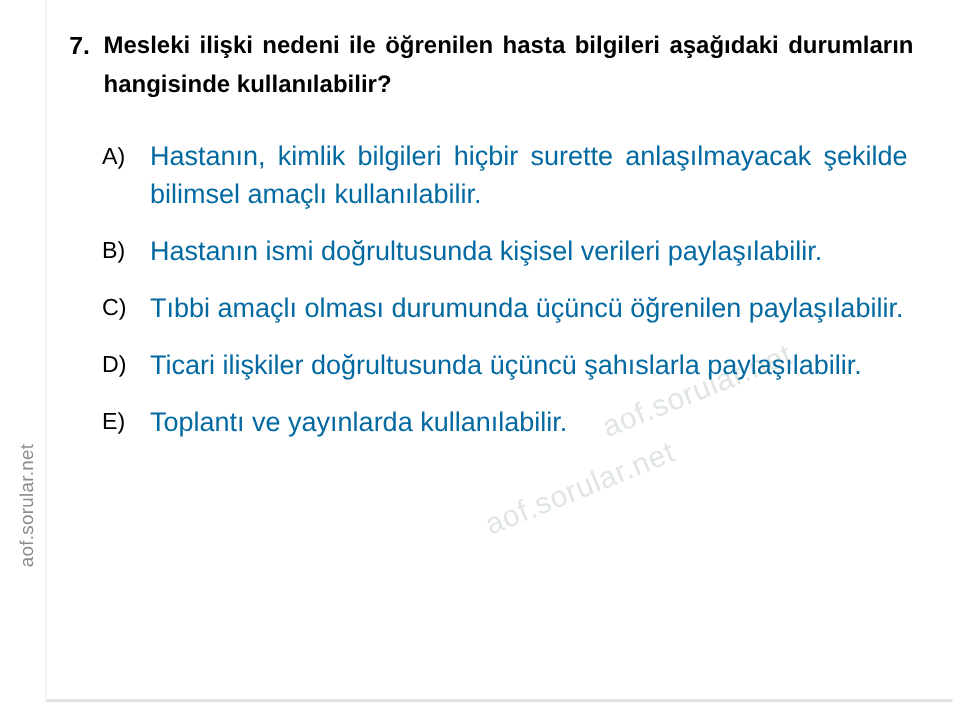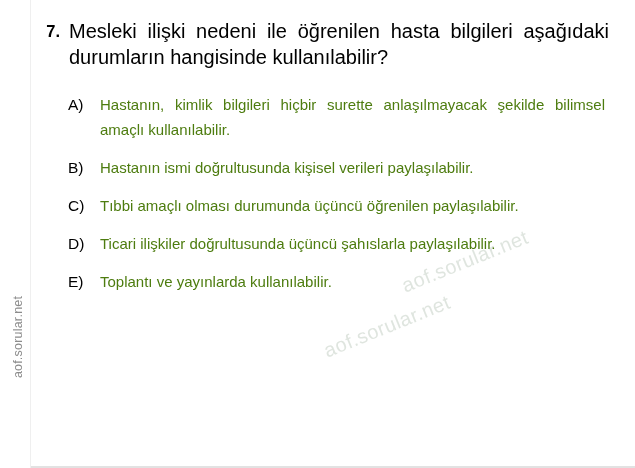--- a/index.html
+++ b/index.html
@@ -77,22 +77,22 @@
   #question-number {
     font-weight: bold;
     font-size: 16.5px;
     color: #000;
     width: 30px;
     text-align: right;
     flex: 0 0 30px;
     line-height: 26px;
   }
   #question-text {
-    font-weight: normal;
-    font-size: 20px;
+    font-weight: bold;
+    font-size: 16px;
     color: #000;
     line-height: 26px;
     text-align: justify;
     text-align-last: left;
     margin-left: 9px;
     flex: 1 1 auto;
     padding-right: 4px;
   }
 
   
@@ -106,22 +106,22 @@
     align-items: flex-start;
     margin-bottom: 13px;
   }
   .option-letter {
     font-size: 15.5px;
     color: #000;
     flex: 0 0 32px;
     line-height: 25px;
   }
   .option-text {
-    font-size: 15px;
-    color: #4d7c0f;
+    font-size: 18px;
+    color: #0369a1;
     line-height: 25px;
     text-align: justify;
     text-align-last: left;
     flex: 1 1 auto;
   }
   .option-text.nojustify {
     text-align: center;
   }
 </style>
 </head>

